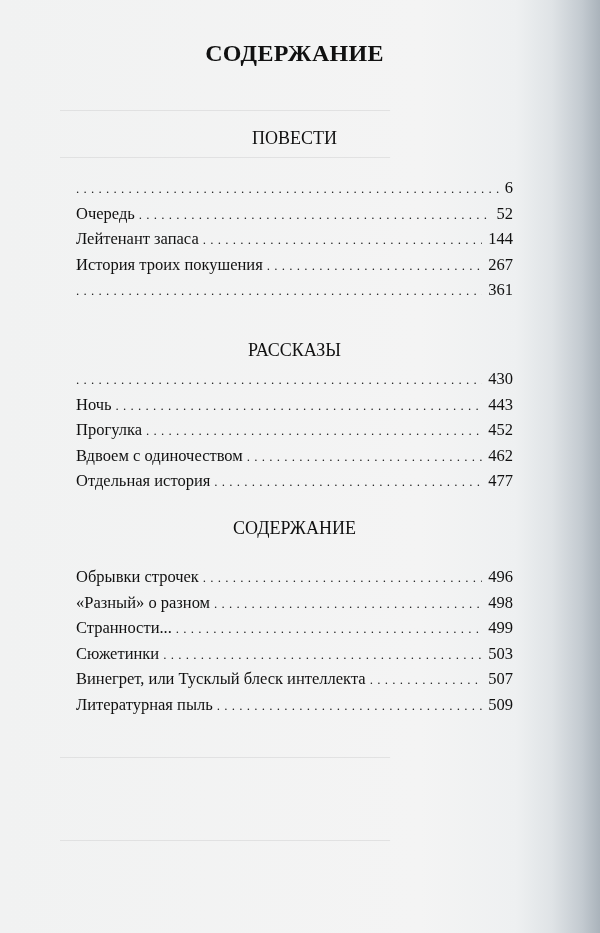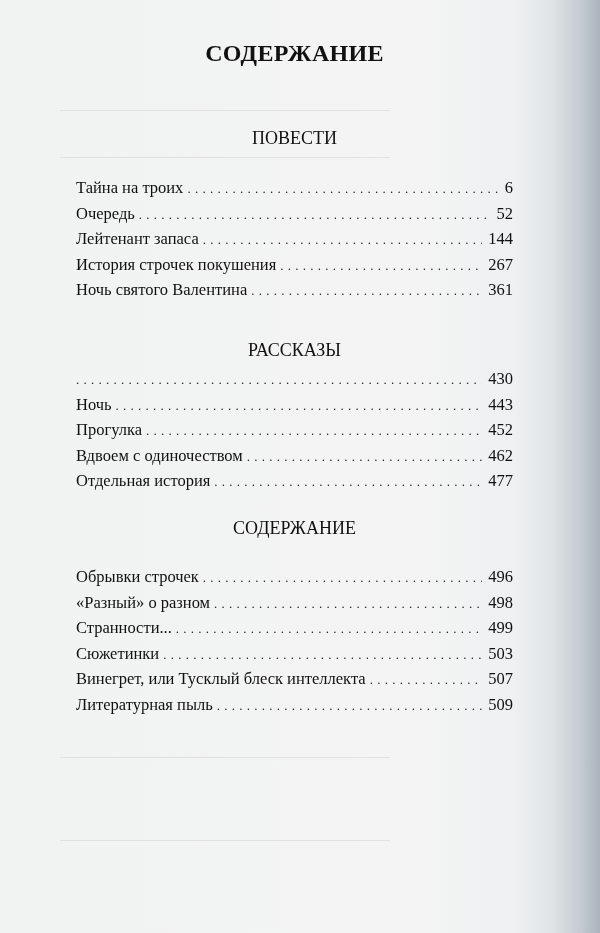--- a/index.html
+++ b/index.html
@@ -42,41 +42,39 @@
 <div class="ghost" style="top:145px;">——————————————————————</div>
 <div class="ghost" style="top:745px;">——————————————————————</div>
 <div class="ghost" style="top:828px;">——————————————————————</div>
 
 <div class="page">
   <h1>СОДЕРЖАНИЕ</h1>
 
   <h2 style="top:128px;">ПОВЕСТИ</h2>
   <div class="list" style="top:175px;">
     <div class="row">
-        <span class="title">Тайна на троих</span>
         <span class="dots"></span>
         <span class="num">6</span>
       </div>
     <div class="row">
         <span class="title">Очередь</span>
         <span class="dots"></span>
         <span class="num">52</span>
       </div>
     <div class="row">
         <span class="title">Лейтенант запаса</span>
         <span class="dots"></span>
         <span class="num">144</span>
       </div>
     <div class="row">
-        <span class="title">История строчек покушения</span>
+        <span class="title">История троих покушения</span>
         <span class="dots"></span>
         <span class="num">267</span>
       </div>
     <div class="row">
-        <span class="title">Ночь святого Валентина</span>
         <span class="dots"></span>
         <span class="num">361</span>
       </div>
   </div>
 
   <h2 style="top:340px;">РАССКАЗЫ</h2>
   <div class="list" style="top:366px;">
     <div class="row">
         <span class="dots"></span>
         <span class="num">430</span>

